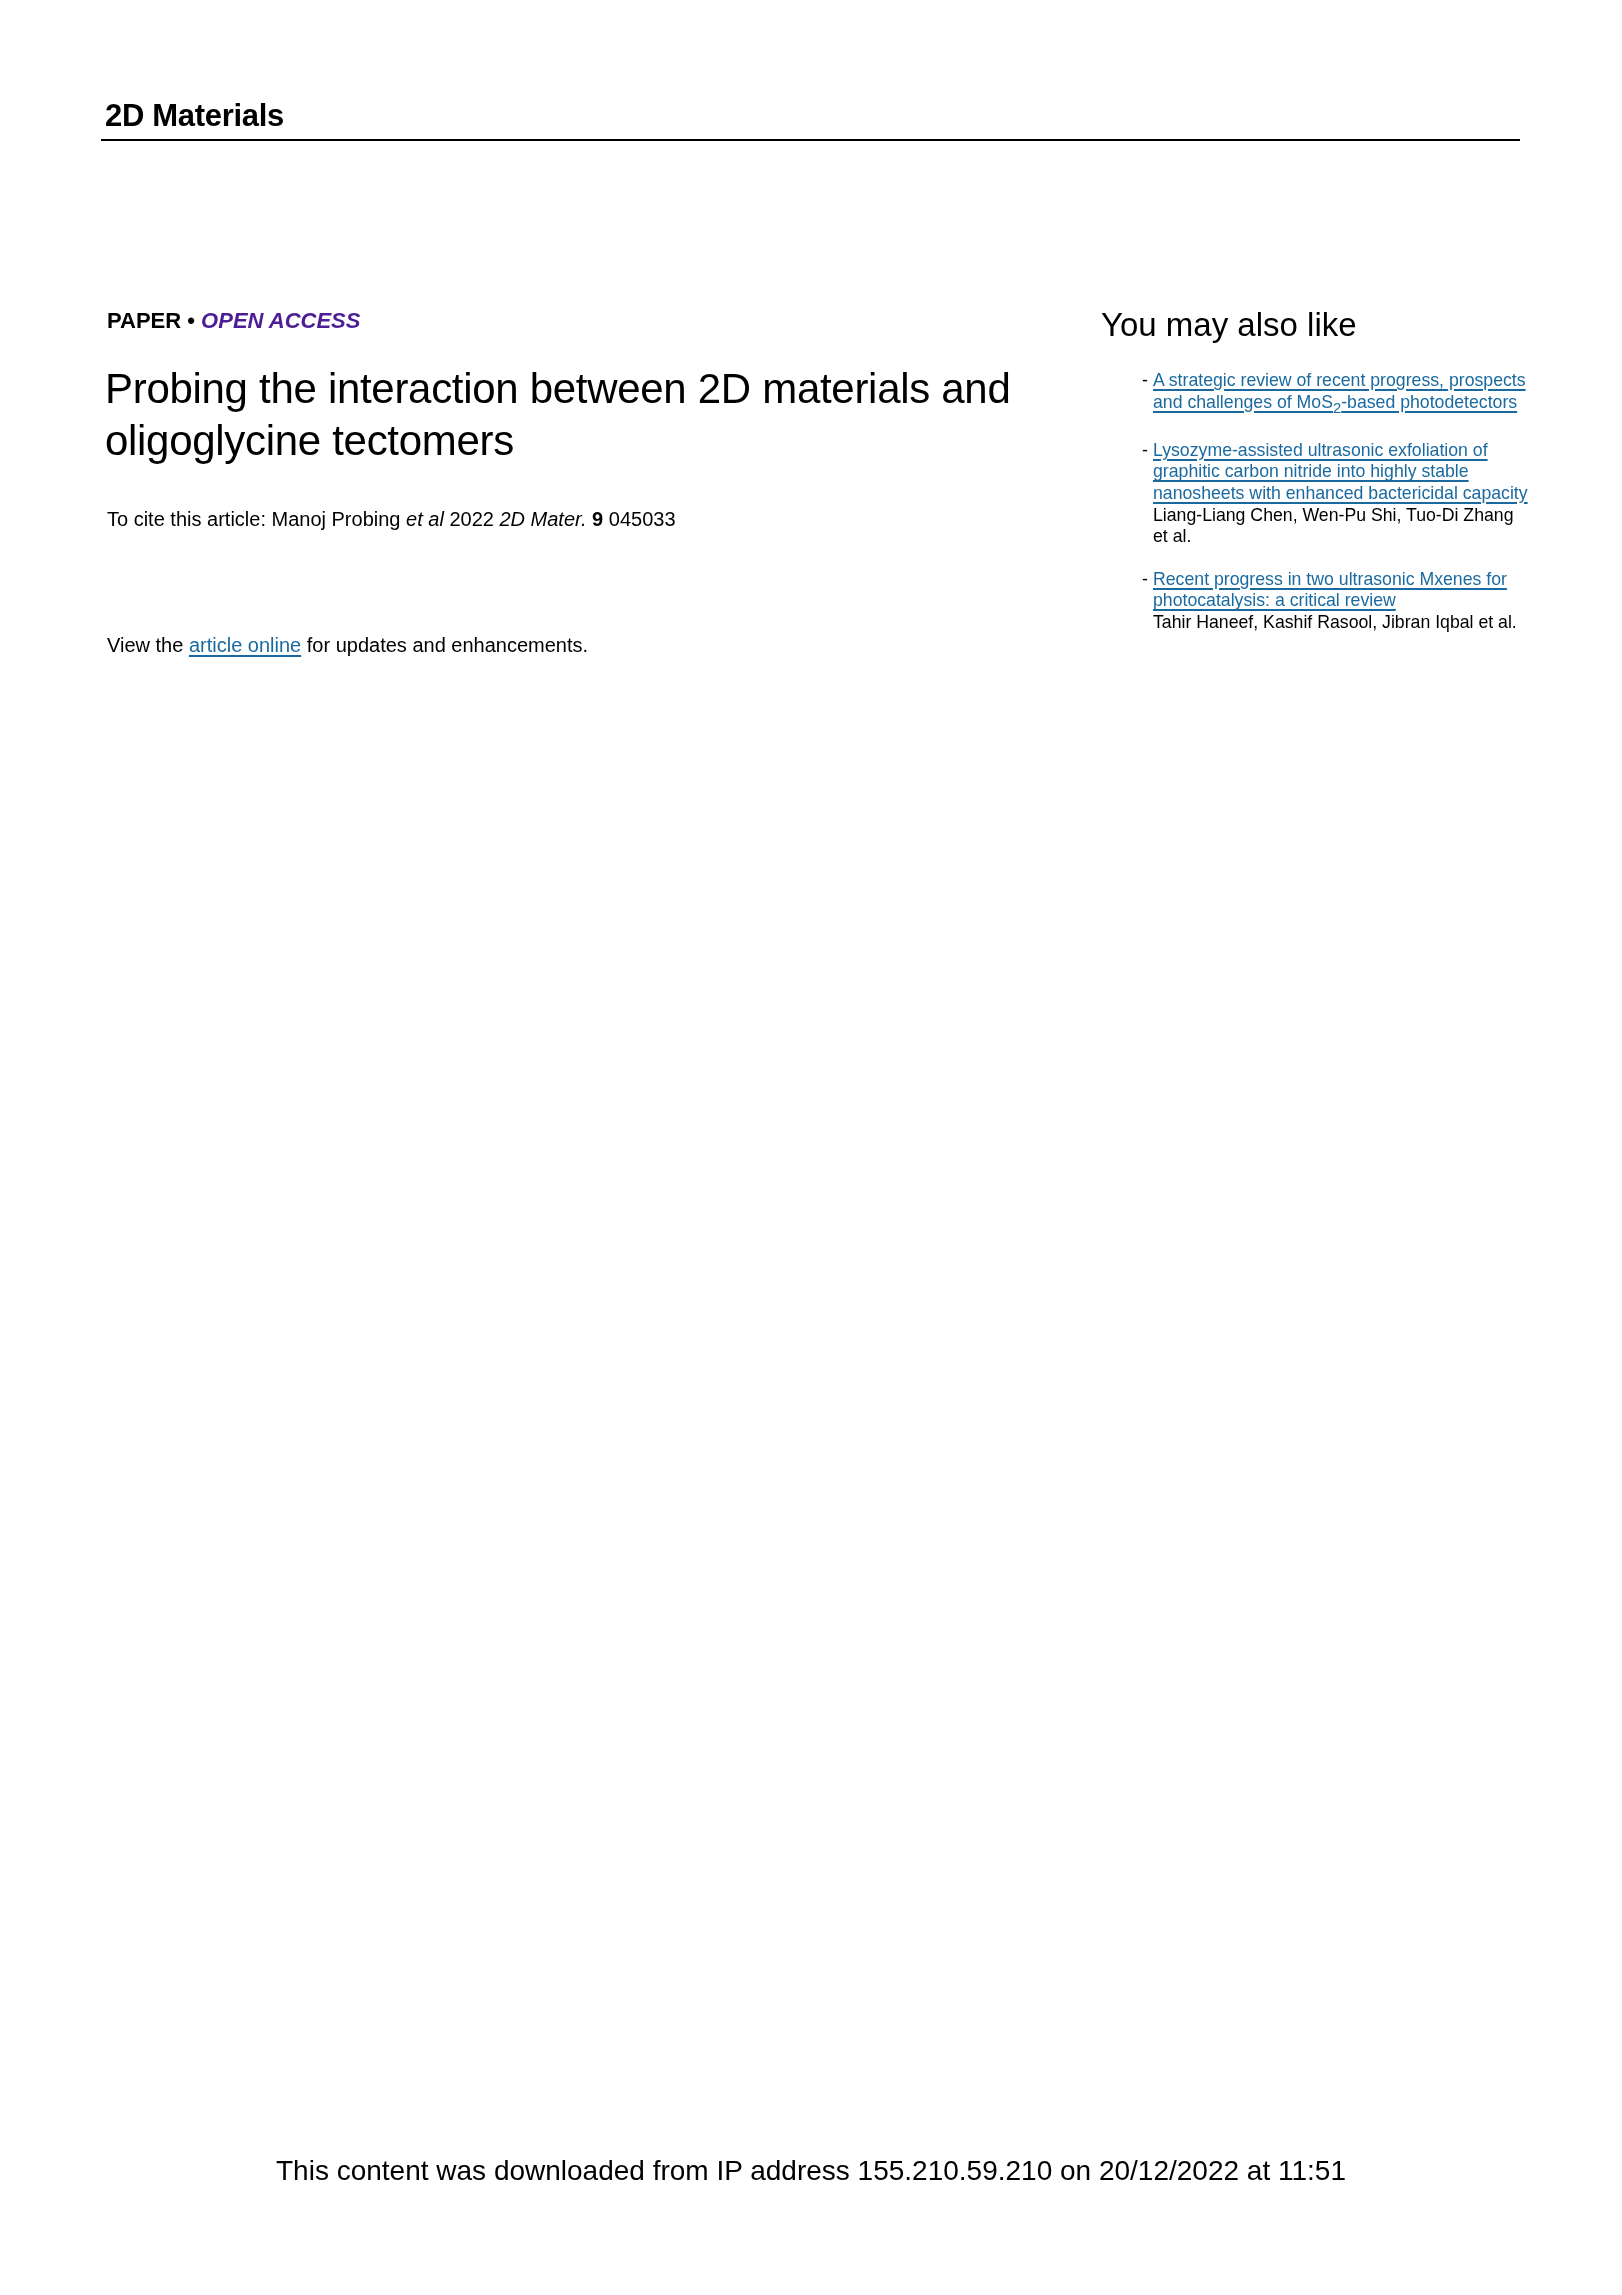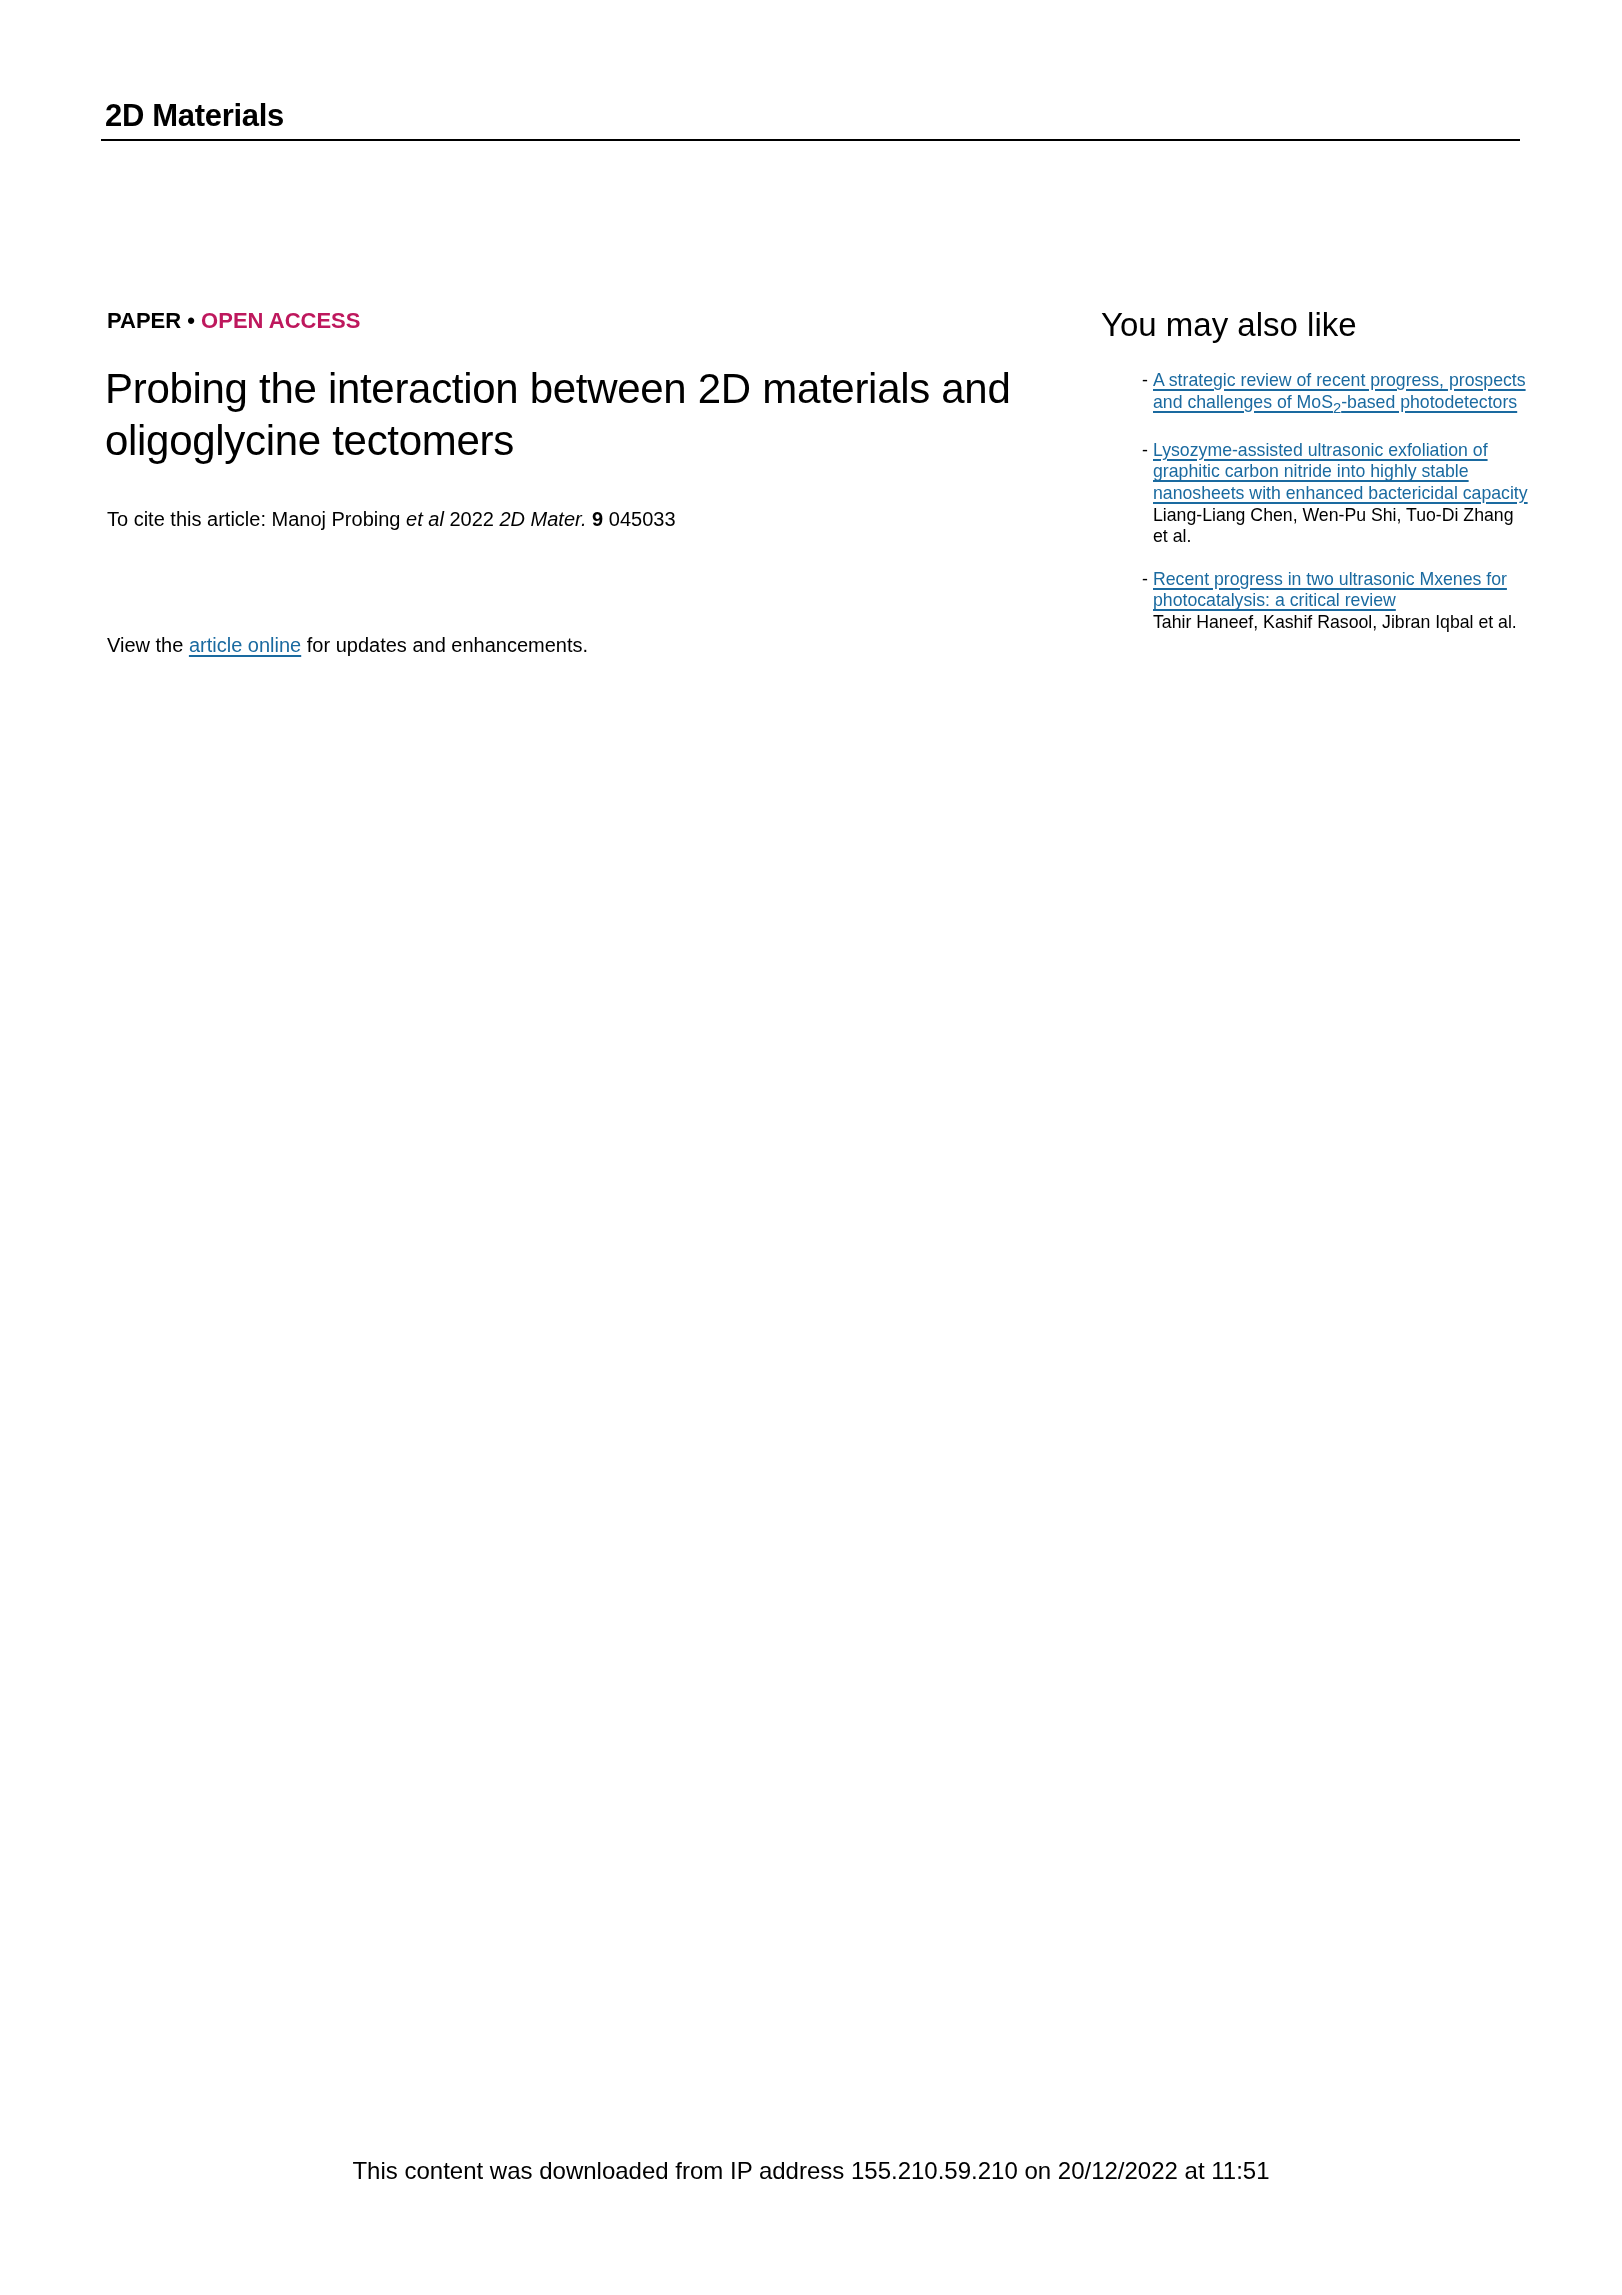--- a/index.html
+++ b/index.html
@@ -33,21 +33,21 @@
       background: #000000;
     }
     .article-type {
       position: absolute;
       left: 107px;
       top: 308px;
       font-size: 22px;
       font-weight: bold;
       line-height: 26px;
     }
-    .article-type .open-access { color: #be185d; }
+    .article-type .open-access { color: #4c1d95; font-style: italic; }
     .article-title {
       position: absolute;
       left: 105px;
       top: 363px;
       width: 982px;
       font-size: 42px;
       line-height: 52px;
       letter-spacing: -0.3px;
     }
     .citation {
@@ -101,21 +101,21 @@
       left: 41px;
       top: 0;
     }
     .related-item .authors { display: block; }
     .footer {
       position: absolute;
       left: 0;
       width: 1622px;
       top: 2158px;
       text-align: center;
-      font-size: 24px;
+      font-size: 28px;
       line-height: 25px;
     }
   </style>
 </head>
 <body>
 
 <div class="journal-header">2D Materials</div>
 <div class="header-rule"></div>
 
 <div class="article-type">

